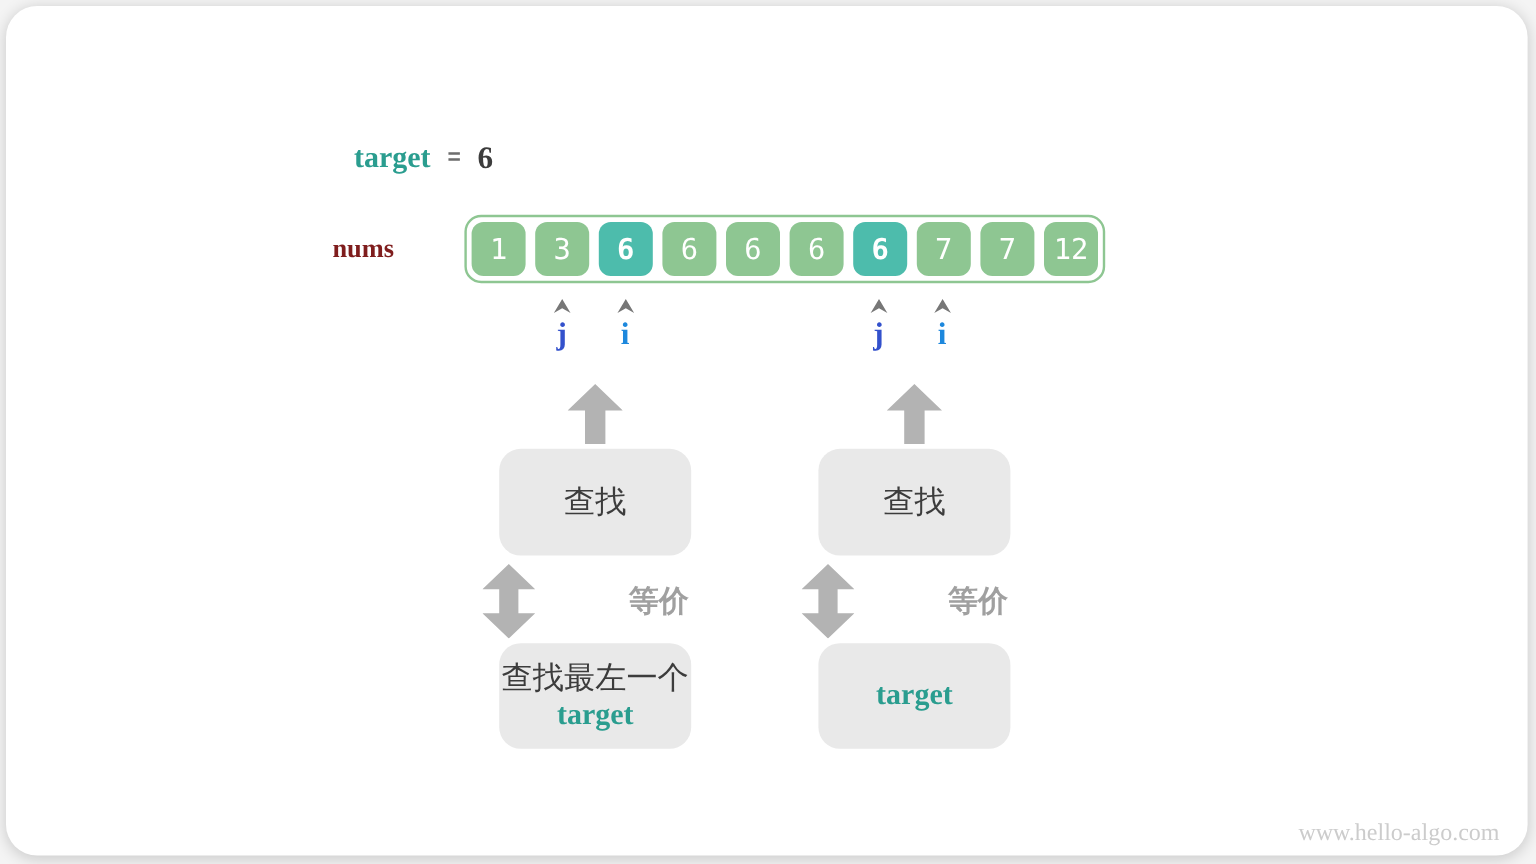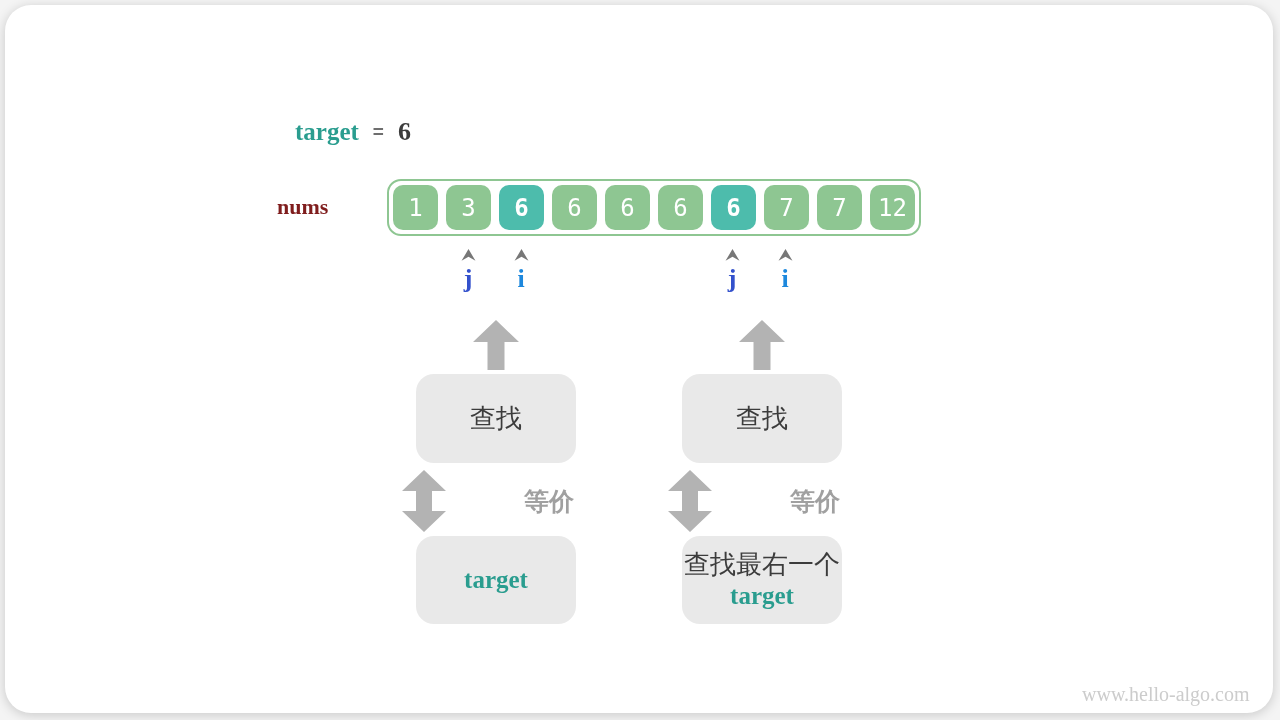--- a/index.html
+++ b/index.html
@@ -142,38 +142,38 @@
     <div class="gbox top-box">
       <div class="box-line1">查找</div>
     </div>
     <div class="eq-row">
       <svg width="44" height="62" viewBox="0 0 44 62">
         <polygon points="22,0 44,21 30,21 30,41 44,41 22,62 0,41 14,41 14,21 0,21" fill="#b3b3b3"></polygon>
       </svg>
       <span class="eq-label">等价</span>
     </div>
     <div class="gbox bottom-box">
+      <div class="box-line1">查找最左一个</div>
       <div class="box-line2 mono teal">target</div>
     </div>
   </div>
 
   <div class="col col-right">
     <svg width="46" height="50" viewBox="0 0 46 50">
       <polygon points="23,0 46,22 31.5,22 31.5,50 14.5,50 14.5,22 0,22" fill="#b3b3b3"></polygon>
     </svg>
     <div class="gbox top-box">
       <div class="box-line1">查找</div>
     </div>
     <div class="eq-row">
       <svg width="44" height="62" viewBox="0 0 44 62">
         <polygon points="22,0 44,21 30,21 30,41 44,41 22,62 0,41 14,41 14,21 0,21" fill="#b3b3b3"></polygon>
       </svg>
       <span class="eq-label">等价</span>
     </div>
     <div class="gbox bottom-box">
-      <div class="box-line1">查找最右一个</div>
       <div class="box-line2 mono teal">target</div>
     </div>
   </div>
 
   <div class="watermark mono">www.hello-algo.com</div>
 
 </div>
 
 </body></html>

